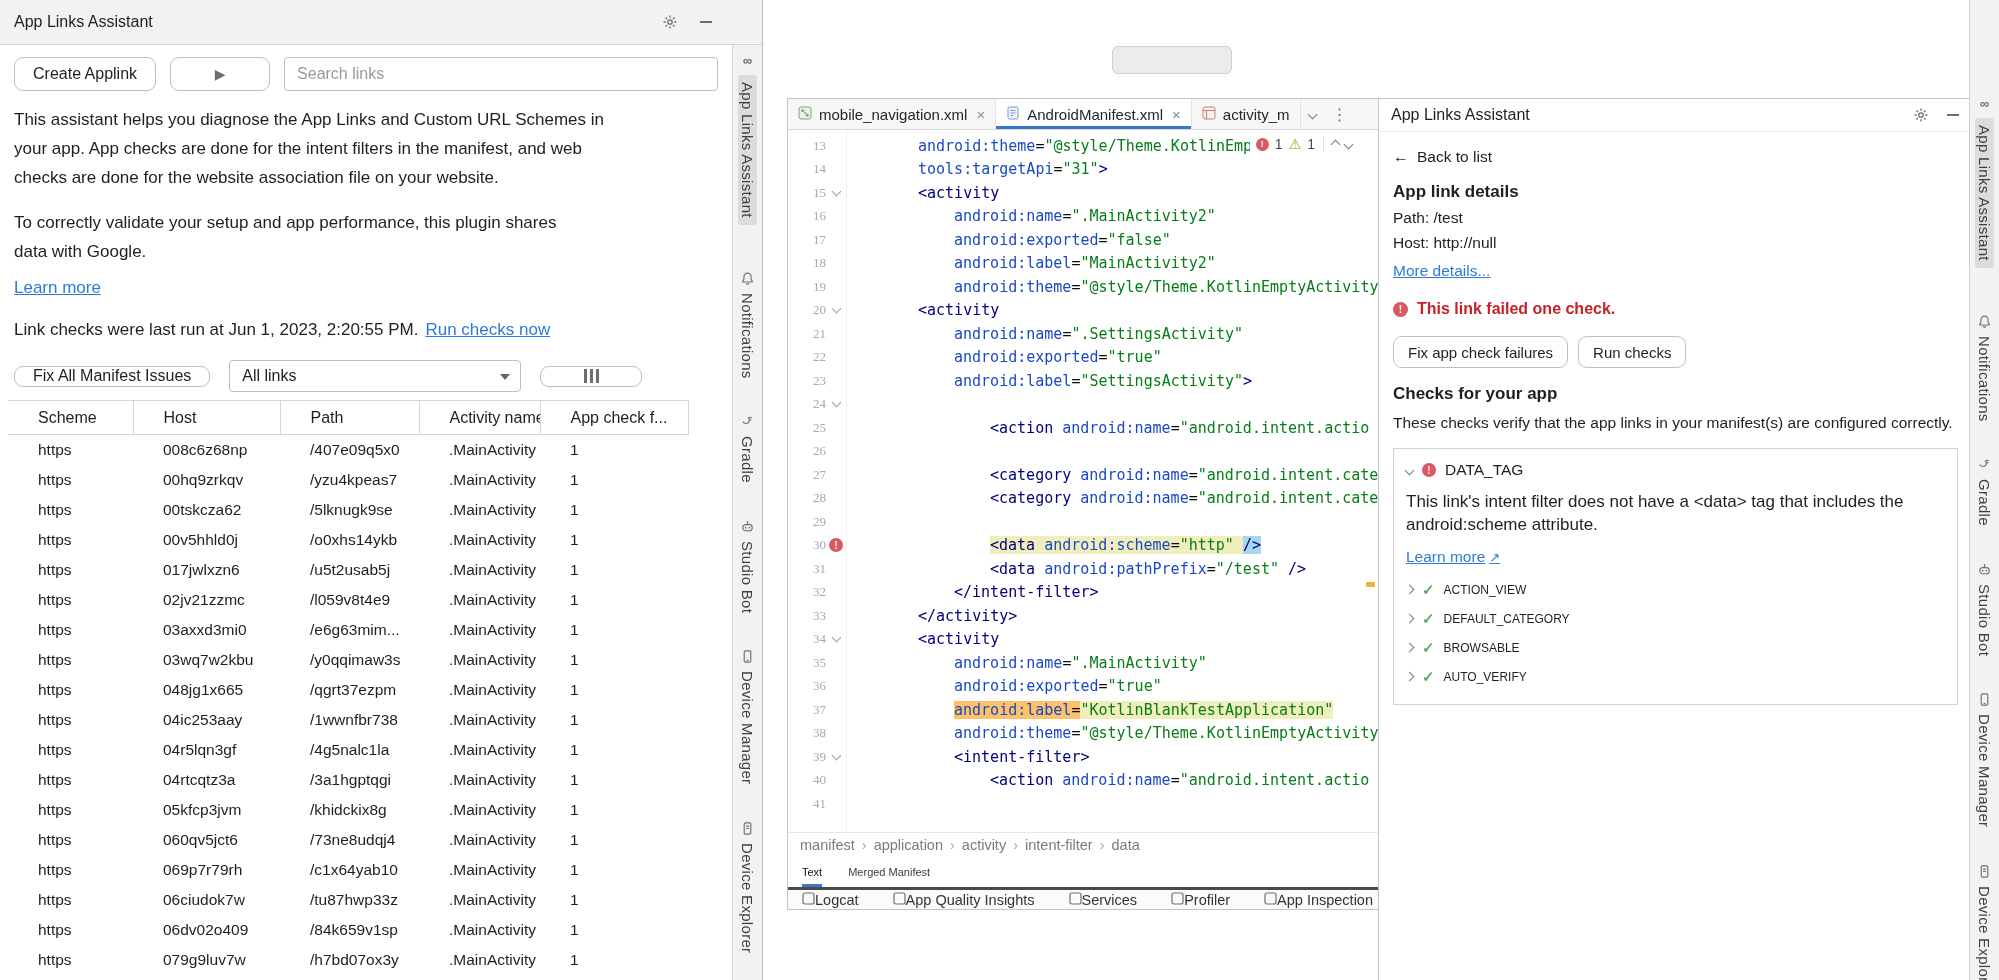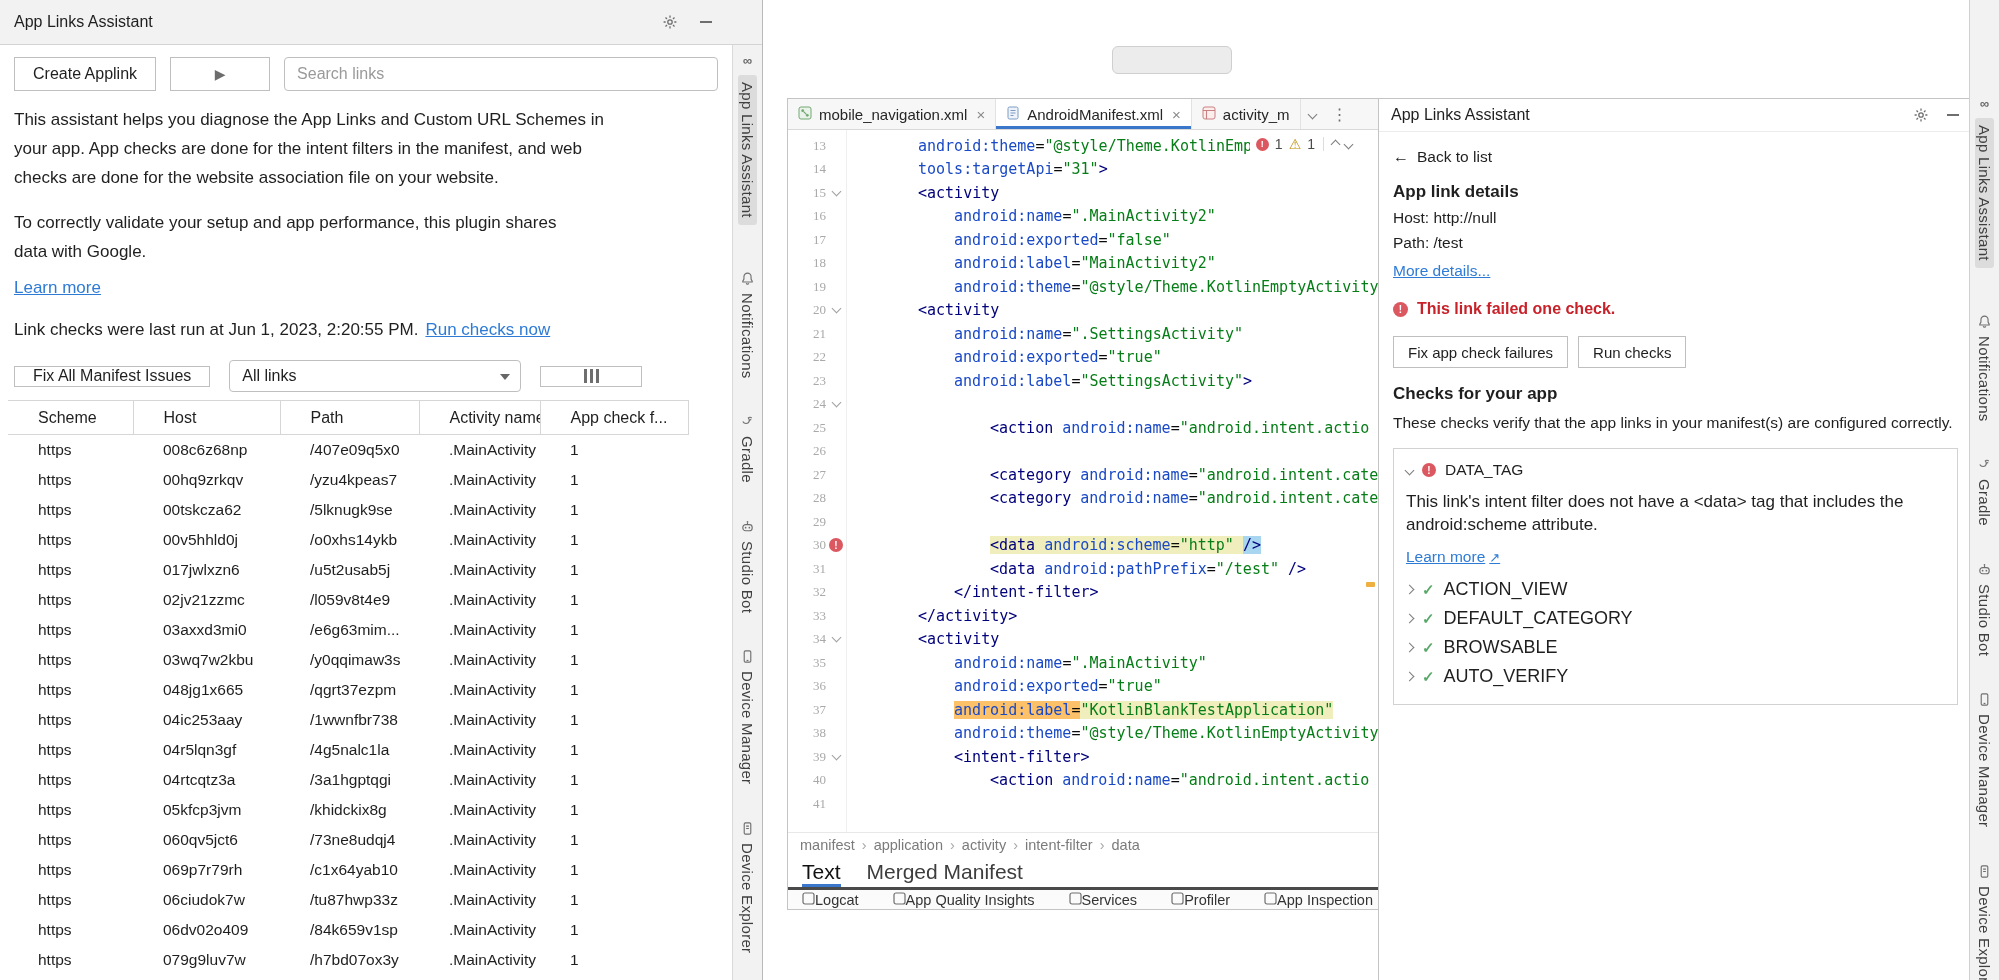--- a/index.html
+++ b/index.html
@@ -1,20 +1,20 @@
 <!DOCTYPE html>
 <html><head>
 <meta charset="utf-8">
 <style>
   *{margin:0;padding:0;box-sizing:border-box}
   body{font-family:"Liberation Sans",sans-serif;background:#fff;color:#1f1f1f}
   #canvas{position:relative;width:1999px;height:980px;background:#fff;overflow:hidden}
 
   
-  .btn{background:#fff;border:1px solid #bfbfbf;border-radius:0;font-size:16px;color:#1f1f1f;height:34px;padding:0 18px;font-family:inherit;cursor:pointer;white-space:nowrap}
+  .btn{background:#fff;border:1px solid #bfbfbf;border-radius:9px;font-size:16px;color:#1f1f1f;height:34px;padding:0 18px;font-family:inherit;cursor:pointer;white-space:nowrap}
   .link{color:#2e7bd6;text-decoration:underline;cursor:pointer}
   .chev{display:inline-block;width:7px;height:7px;border-right:1.6px solid #7c7c7c;border-bottom:1.6px solid #7c7c7c}
   .chev.down{transform:rotate(45deg)}
   .chev.up{transform:rotate(-135deg)}
   .chev.right{transform:rotate(-45deg)}
   .icon-btn{display:inline-flex;align-items:center;justify-content:center;cursor:pointer}
   .minus{display:inline-block;width:12px;height:2px;background:#6e6e6e}
   .err-ic{width:15px;height:15px;border-radius:50%;background:#db5860;color:#fff;font-size:10px;font-weight:700;display:flex;align-items:center;justify-content:center;flex:none}
   .err-ic.sm{width:14px;height:14px}
 
@@ -86,21 +86,21 @@
   .gerr{width:14px;height:14px;border-radius:50%;background:#db5860;color:#fff;font-size:10px;font-weight:700;display:flex;align-items:center;justify-content:center;font-family:"Liberation Sans",sans-serif}
   .inspect-widget{position:absolute;top:4px;right:20px;display:flex;align-items:center;gap:6px;background:#fff;padding:2px 6px;font-size:14px;color:#4a4a4a}
   .mini-err{width:13px;height:13px;border-radius:50%;background:#db5860;color:#fff;font-size:9px;font-weight:700;display:flex;align-items:center;justify-content:center}
   .warn-tri{color:#bb8b00;font-size:14px;line-height:1}
   .iw-sep{width:1px;height:14px;background:#dcdcdc;margin:0 2px}
   .stripe-mark{position:absolute;right:3px;top:452px;width:9px;height:5px;background:#efb041;border-radius:1px}
   .crumbs{flex:none;height:25px;border-top:1px solid #e8e8e8;display:flex;align-items:center;padding-left:12px;font-size:14.5px;color:#7b7b7b;background:#fff}
   .crumb{cursor:pointer}
   .crumb-sep{margin:0 7px;color:#a8a8a8}
   .view-tabs{flex:none;height:30px;display:flex;align-items:center;padding-left:14px;gap:26px;background:#fff}
-  .vt{font-size:21px;color:#3d3d3d;cursor:pointer;height:100%;display:flex;align-items:center;position:relative}
+  .vt{font-size:11px;color:#3d3d3d;cursor:pointer;height:100%;display:flex;align-items:center;position:relative}
   .vt.active{color:#111}
   .vt.active::after{content:"";position:absolute;left:0;right:0;bottom:0;height:3px;background:#3a76c9}
   .dark-div{flex:none;height:3px;background:#4a4a4a}
   .bottom-bar{flex:none;height:19px;display:flex;align-items:center;gap:34px;padding-left:14px;background:#fbfbfb;overflow:hidden}
   .bb-item{display:flex;align-items:center;font-size:14.5px;color:#333;white-space:nowrap;cursor:pointer}
 
   
   #right-panel{position:absolute;left:1378px;top:98px;width:591px;height:882px;background:#fff;border-left:1px solid #c4c4c4;border-top:1px solid #c4c4c4;overflow:hidden}
   .rp-titlebar{height:33px;display:flex;align-items:center;padding:0 10px 0 12px;border-bottom:1px solid #ececec}
   .rp-title{font-size:16px}
@@ -117,21 +117,21 @@
   .checks-desc{margin-top:8px;width:560px;font-size:15.5px;line-height:22px}
   .checks-box{margin-top:14px;width:565px;border:1px solid #d2d2d2;padding:12px 12px 14px 12px;background:#fff}
   .dtag-row{display:flex;align-items:center;gap:9px;cursor:pointer}
   .chk-name{font-size:15.5px;font-weight:400}
   .dt-desc{margin-top:11px;font-size:17px;line-height:23px;width:545px}
   .ext{display:inline-flex;gap:4px;margin-top:12px;font-size:15.5px;align-items:center}
   .ext-arrow{font-size:13px;color:#2e7bd6}
   #passed-checks{margin-top:10px}
   .pchk{display:flex;align-items:center;gap:9px;height:27px;margin-top:2px;cursor:pointer}
   .tick{color:#59a869;font-size:15px;font-weight:700}
-  .pchk-name{font-size:18px;color:#1f1f1f}
+  .pchk-name{font-size:12px;color:#1f1f1f}
 </style>
 </head>
 <body>
 
 <div id="canvas">
 
   <section id="left-window">
     <header class="lw-titlebar">
       <span class="win-title">App Links Assistant</span>
       <span class="tb-icons">
@@ -658,22 +658,22 @@
       </span>
     </header>
 
     <div class="rp-body">
       <a class="back">
           <span class="back-arrow">←</span>
           <span>Back to list</span>
         </a>
 
       <h2 class="rp-h2">App link details</h2>
+      <p class="kv">Path: /test</p>
       <p class="kv">Host: http://null</p>
-      <p class="kv">Path: /test</p>
       <a class="link md">More details...</a>
 
       <p class="failed">
           <span class="err-ic">!</span>
           <span>This link failed one check.</span>
         </p>
 
       <div class="rp-buttons">
         <button class="btn">Fix app check failures</button>
         <button class="btn">Run checks</button>

